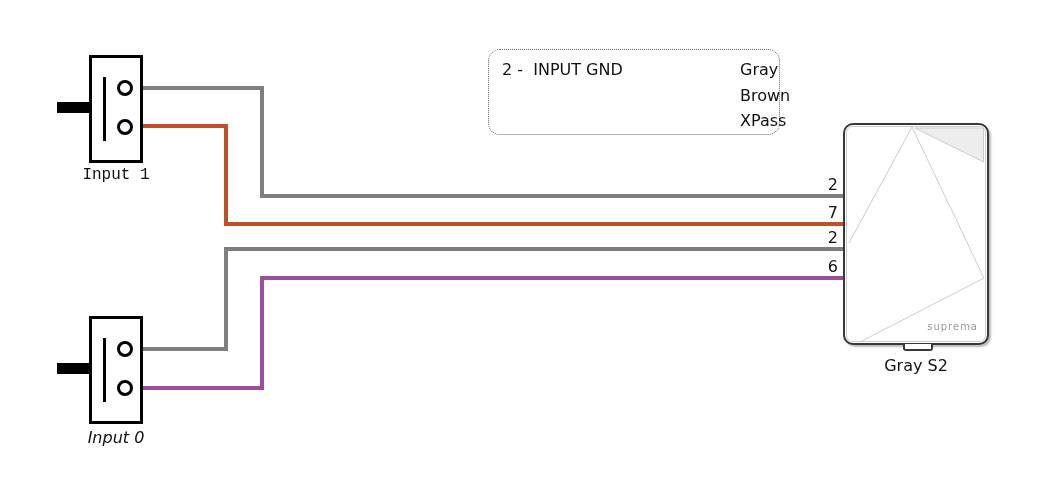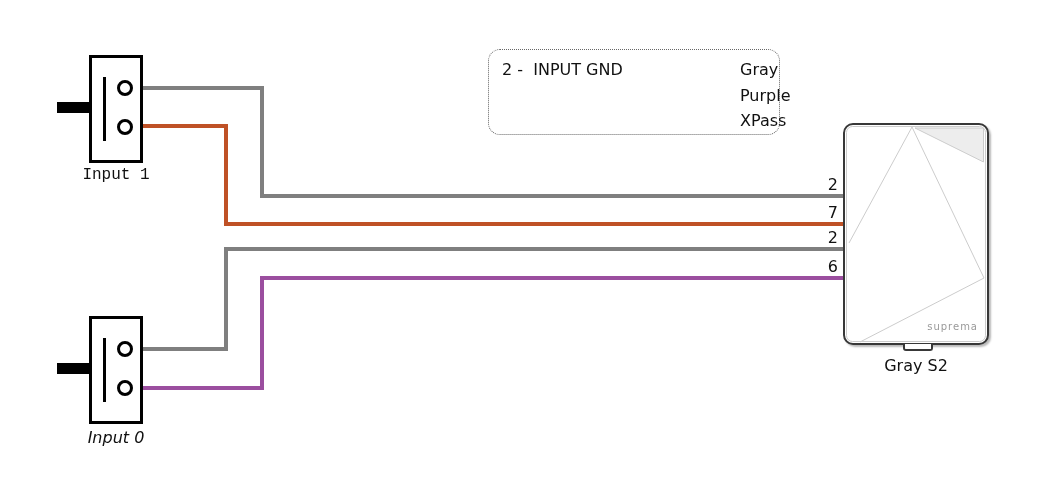--- a/index.html
+++ b/index.html
@@ -107,21 +107,21 @@
 <body>
 
 <div id="canvas">
 
   <div class="legend">
     <div class="legend-row">
       <span class="sig">2 -  INPUT GND</span>
       <span class="colname">Gray</span>
     </div>
     <div class="legend-row">
-      <span class="colname">Purple</span>
+      <span class="colname">Brown</span>
     </div>
     <div class="legend-row">
       <span class="colname">XPass</span>
     </div>
   </div>
 
   <div class="seg" style="left: 143px; top: 86px; width: 121px; height: 4px; background-color: rgb(127, 127, 127);"></div>
   <div class="seg" style="left: 260px; top: 86px; width: 4px; height: 112px; background-color: rgb(127, 127, 127);"></div>
   <div class="seg" style="left: 260px; top: 194px; width: 583px; height: 4px; background-color: rgb(127, 127, 127);"></div>
 

